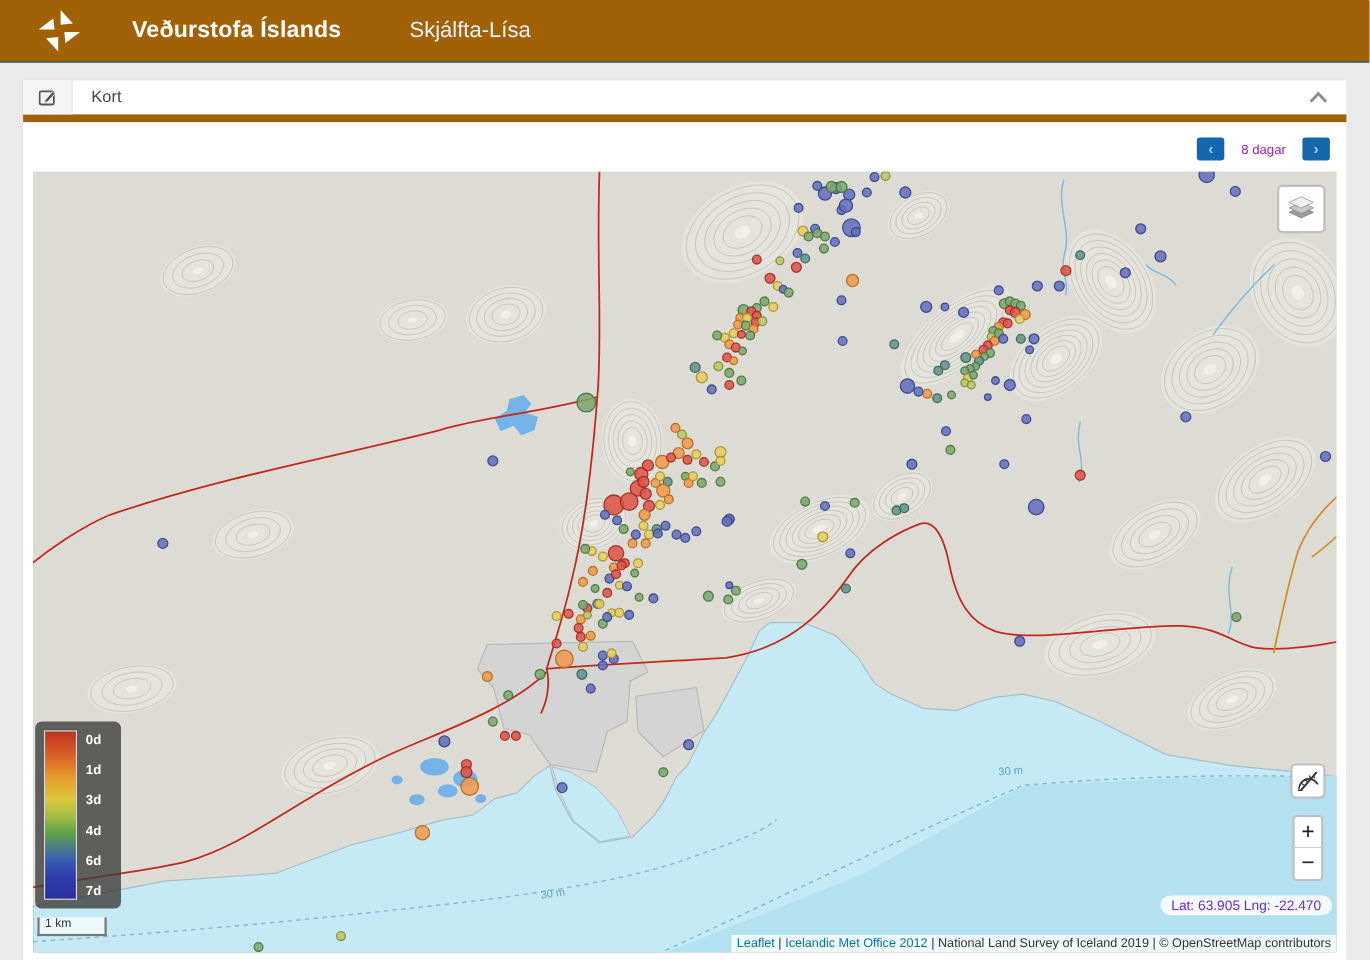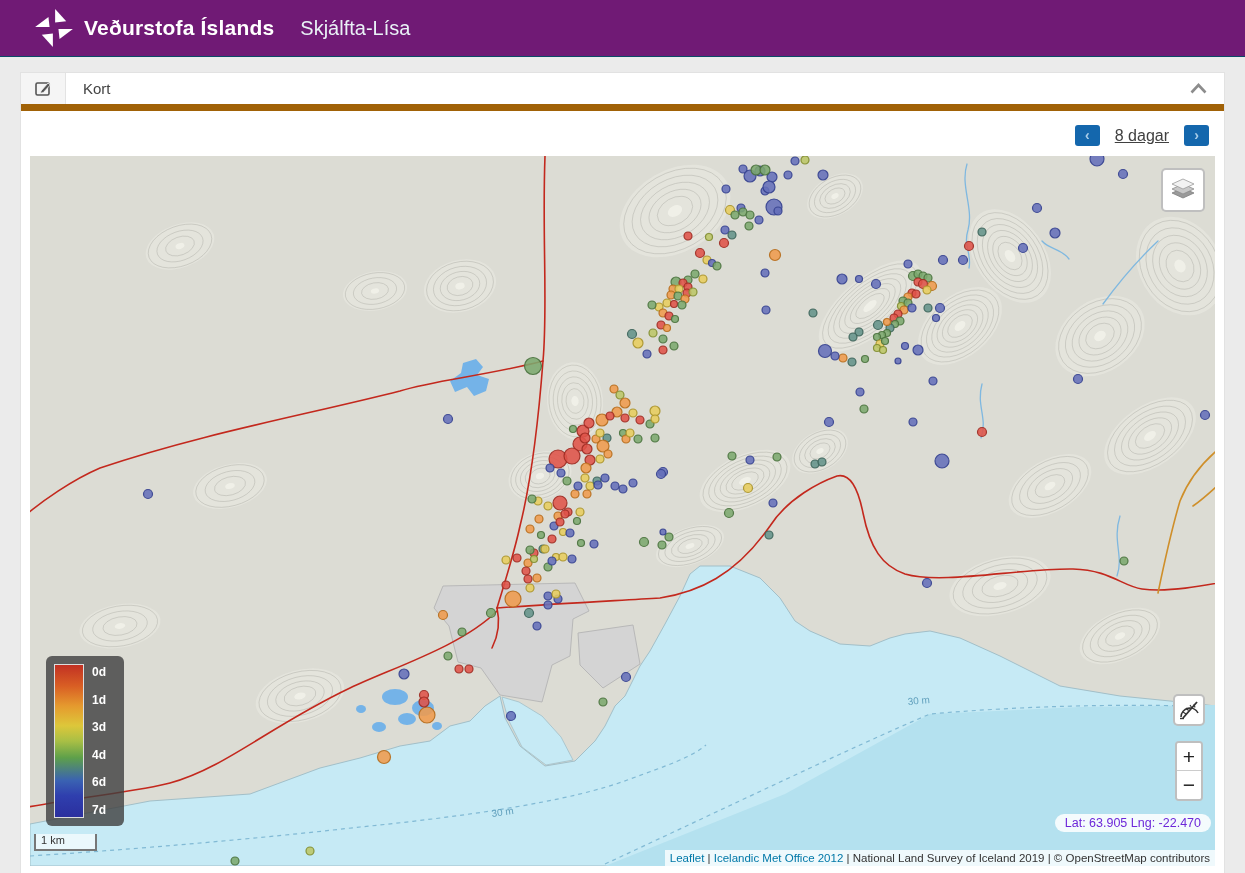--- a/index.html
+++ b/index.html
@@ -1,53 +1,53 @@
 <!DOCTYPE html>
 <html><head>
 <meta charset="utf-8">
 <style>
   * { margin:0; padding:0; box-sizing:border-box; }
   html,body { width:1245px; height:873px; overflow:hidden;
     font-family:"Liberation Sans", sans-serif; background:#ebebeb; }
   
-  .app-header { height:56px; background:#701a75; display:flex; align-items:center;
-    padding-left:34px; box-shadow:0 1px 0 #0a4a68; }
+  .app-header { height:56px; background:#a16207; display:flex; align-items:center;
+    padding-left:34px; box-shadow:0 1px 0 #0a4a68;gap:36px; }
   .logo { width:40px; height:40px; margin-right:10px; }
   .org-title { color:#fff; font-size:21px; font-weight:bold; letter-spacing:.2px; }
   .app-title { color:#e9f1f6; font-size:20px; margin-left:26px; }
   
   .content { padding-top:16px; }
   .panel { margin:0 20px; background:#fff; border:1px solid #e2e2e2; }
   .panel-header { height:38px; display:flex; align-items:center; border-bottom:7px solid #a16207; }
   .edit-cell { width:45px; height:100%; background:#f5f5f5; border-right:1px solid #e3e3e3;
     display:flex; align-items:center; justify-content:center; cursor:pointer; }
   .panel-title { font-size:15px; color:#444; padding-left:17px; flex:1; }
   .collapse-btn { padding:0 17px; cursor:pointer; display:flex; align-items:center; }
   .panel-body { padding:8px 9px 8px 9px; }
   
   .days-row { display:flex; justify-content:flex-end; align-items:center; margin:6px 6px 10px 0; }
   .pager-btn { width:25px; height:21px; background:#1467ad; border:none; border-radius:3px;
     color:#a9cde9; font-size:14px; font-weight:bold; line-height:19px; cursor:pointer; }
-  .days-label { font-size:16px; color:#404040; margin:0 15px;text-decoration:underline; }
+  .days-label { font-size:12px; color:#a21caf; margin:0 15px; }
   
   .map-wrap { position:relative; width:1185px; height:710px; margin:0 auto; overflow:hidden;
     background:#dcdcd4; }
   .map-wrap svg.basemap { position:absolute; left:0; top:0; }
   .ctl { position:absolute; background:#fff; border:2px solid rgba(170,170,170,.75);
     border-radius:5px; }
   .layers-btn { top:12px; right:10px; width:44px; height:44px; display:flex;
     align-items:center; justify-content:center; cursor:pointer; }
   .measure-btn { bottom:140px; right:10px; width:32px; height:32px; display:flex;
     align-items:center; justify-content:center; cursor:pointer; }
   .zoom-ctl { bottom:65px; right:12px; width:28px; border-radius:4px; overflow:hidden; }
   .zoom-btn { width:100%; height:28px; background:#fff; border:none; font-size:21px;
     color:#222; line-height:24px; cursor:pointer; display:block; }
   .zoom-btn:first-child { border-bottom:1px solid #ccc; }
   
-  .legend { position:absolute; left:16px; bottom:40px; width:78px; height:170px;
+  .legend { position:absolute; left:2px; bottom:40px; width:78px; height:170px;
     background:rgba(62,62,62,.8); border-radius:6px; padding:8px 0 8px 8px; display:flex;margin-top:24px; }
   .legend-bar { width:30px; height:100%; border:1.5px solid #ddd; }
   .legend-labels { display:flex; flex-direction:column; justify-content:space-between;
     padding:2px 0 2px 8px; }
   .legend-labels span { color:#fff; font-size:12px; font-weight:bold; line-height:12px; }
   
   .scale-bar { position:absolute; left:4px; bottom:15px; width:63px; height:17px;
     background:rgba(255,255,255,.65); border:2px solid #777; border-top:none;
     font-size:11px; color:#333; line-height:13px; padding-left:5px; }
   

